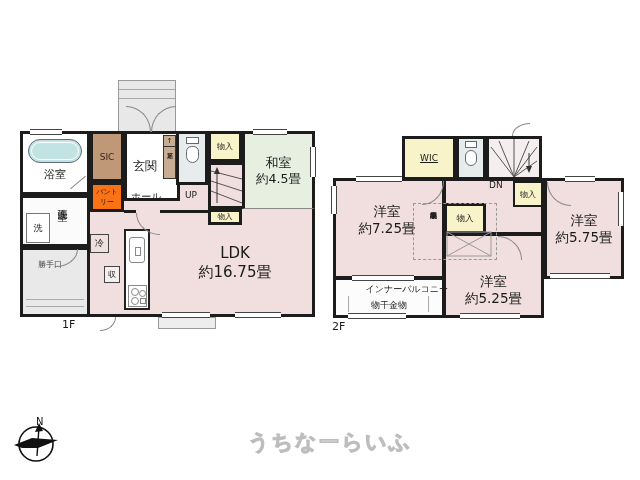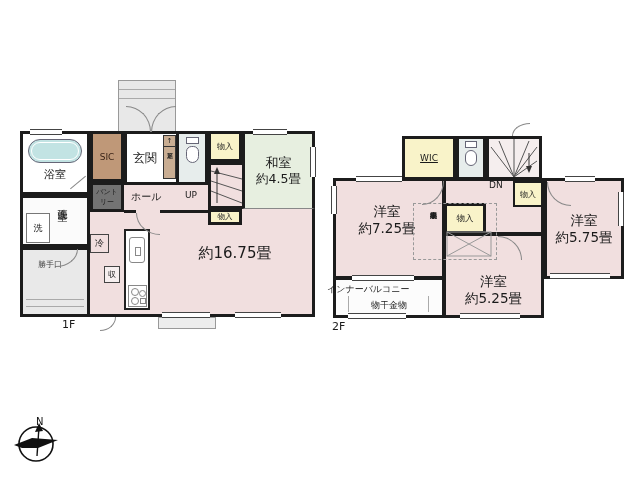--- a/index.html
+++ b/index.html
@@ -56,25 +56,25 @@
     <div class="room z2" style="left:20px;top:247px;width:70px;height:70px;background:#e9e9e9;"></div>
     <div class="lbl z3" style="left:38px;top:259px;font-size:8px;color:#444;">勝手口</div>
     <div class="thinline z3" style="left:26px;top:299px;width:58px;height:1px;"></div>
     <div class="thinline z3" style="left:26px;top:306px;width:58px;height:1px;"></div>
     <div class="arc arc-br" style="left:56px;top:249px;width:22px;height:18px;"></div>
 
     <div class="room z2" style="left:90px;top:131px;width:34px;height:51px;background:#bf9878;">
       <span style="font-size:9px;color:#3a2418;">SIC</span>
     </div>
 
-    <div class="room z2" style="left:90px;top:182px;width:34px;height:30px;background:#737373;">
+    <div class="room z2" style="left:90px;top:182px;width:34px;height:30px;background:#f97316;">
       <span style="font-size:7px;">パントリー</span>
     </div>
 
-    <div class="room z2" style="left:124px;top:131px;width:56px;height:54px;background:#ffffff;">
+    <div class="room z2" style="left:124px;top:131px;width:56px;height:70px;background:#ffffff;">
       <span style="font-size:12px;padding-right:14px;">玄関</span>
     </div>
     <div class="abs z3" style="left:163px;top:135px;width:13px;height:44px;background:#c9ad92;border:1px solid #333;">
       <div style="font-size:7px;text-align:center;border-bottom:1px solid #333;height:10px;line-height:10px;">↑</div>
       <div class="vtext" style="font-size:6px;margin:1px auto 0 auto;letter-spacing:0;">下足箱</div>
     </div>
 
     <div class="room z2" style="left:176px;top:131px;width:32px;height:54px;background:#e7edec;"></div>
     <div class="abs z3" style="left:186px;top:137px;width:13px;height:7px;border:1px solid #667;background:#fff;"></div>
     <div class="abs z3" style="left:186px;top:146px;width:13px;height:17px;border:1px solid #667;background:#fff;border-radius:6px 6px 7px 7px;"></div>
@@ -102,20 +102,21 @@
     </div>
 
     <div class="room z2" style="left:242px;top:131px;width:73px;height:78px;background:#e7efe0;border-bottom:1.5px solid #888;">
       <div class="roomlabel" style="font-size:13px;">
         <div>和室</div>
         <div style="font-size:12.5px;">約4.5畳</div>
       </div>
     </div>
 
     <div class="lbl z3 roomlabel" style="left:160px;top:244px;width:150px;text-align:center;">
+      <div style="font-size:15px;">LDK</div>
       <div style="font-size:15px;">約16.75畳</div>
     </div>
 
     <div class="abs z3" style="left:90px;top:234px;width:19px;height:19px;border:1.5px solid #444;display:flex;align-items:center;justify-content:center;">
       <span style="font-size:9px;">冷</span>
     </div>
     <div class="abs z3" style="left:104px;top:266px;width:16px;height:17px;border:1px solid #444;background:#f6efef;display:flex;align-items:center;justify-content:center;">
       <span style="font-size:8px;">収</span>
     </div>
     <div class="abs z3" style="left:124px;top:229px;width:26px;height:81px;background:#fff;border:2px solid #222;"></div>
@@ -179,21 +180,21 @@
     </div>
 
     <div class="room z2" style="left:443px;top:233px;width:101px;height:85px;background:#f1dfdf;">
       <div class="roomlabel" style="margin-top:28px;">
         <div style="font-size:13.5px;">洋室</div>
         <div style="font-size:13.5px;">約5.25畳</div>
       </div>
     </div>
 
     <div class="room z2" style="left:333px;top:277px;width:112px;height:41px;background:#fcfcfc;"></div>
-    <div class="lbl z3" style="left:327px;top:283px;width:112px;text-align:left;font-size:9px;">インナーバルコニー</div>
+    <div class="lbl z3" style="left:336px;top:283px;width:112px;text-align:right;font-size:9px;">インナーバルコニー</div>
     <div class="lbl z3" style="left:333px;top:299px;width:112px;text-align:center;font-size:9px;">物干金物</div>
     <div class="thinline z3" style="left:348px;top:296px;width:1px;height:16px;"></div>
     <div class="thinline z3" style="left:428px;top:296px;width:1px;height:16px;"></div>
 
     <div class="room z3" style="left:513px;top:181px;width:30px;height:26px;background:#f9f3c9;border-width:2.5px;">
       <span style="font-size:8px;">物入</span>
     </div>
     <div class="room z3" style="left:444px;top:203px;width:42px;height:31px;background:#f9f3c9;">
       <span style="font-size:8.5px;">物入</span>
     </div>
@@ -225,13 +226,14 @@
   </div>
 
   <svg class="abs" style="left:10px;top:414px;" width="54" height="54" viewBox="0 0 54 54">
     <circle cx="26" cy="30" r="17" fill="none" stroke="#111" stroke-width="1.6"></circle>
     <polygon points="4,31 22,24 48,26 28,34 12,34" fill="#111"></polygon>
     <line x1="27" y1="42" x2="29" y2="13" stroke="#111" stroke-width="1.4"></line>
     <polygon points="29,9 25,18 33,17" fill="#111"></polygon>
     <text x="26" y="11" font-size="10" font-family="DejaVu Sans, sans-serif" fill="#111">N</text>
   </svg>
 
+  <div id="logo">うちなーらいふ</div>
 </div>
 
 </body></html>

